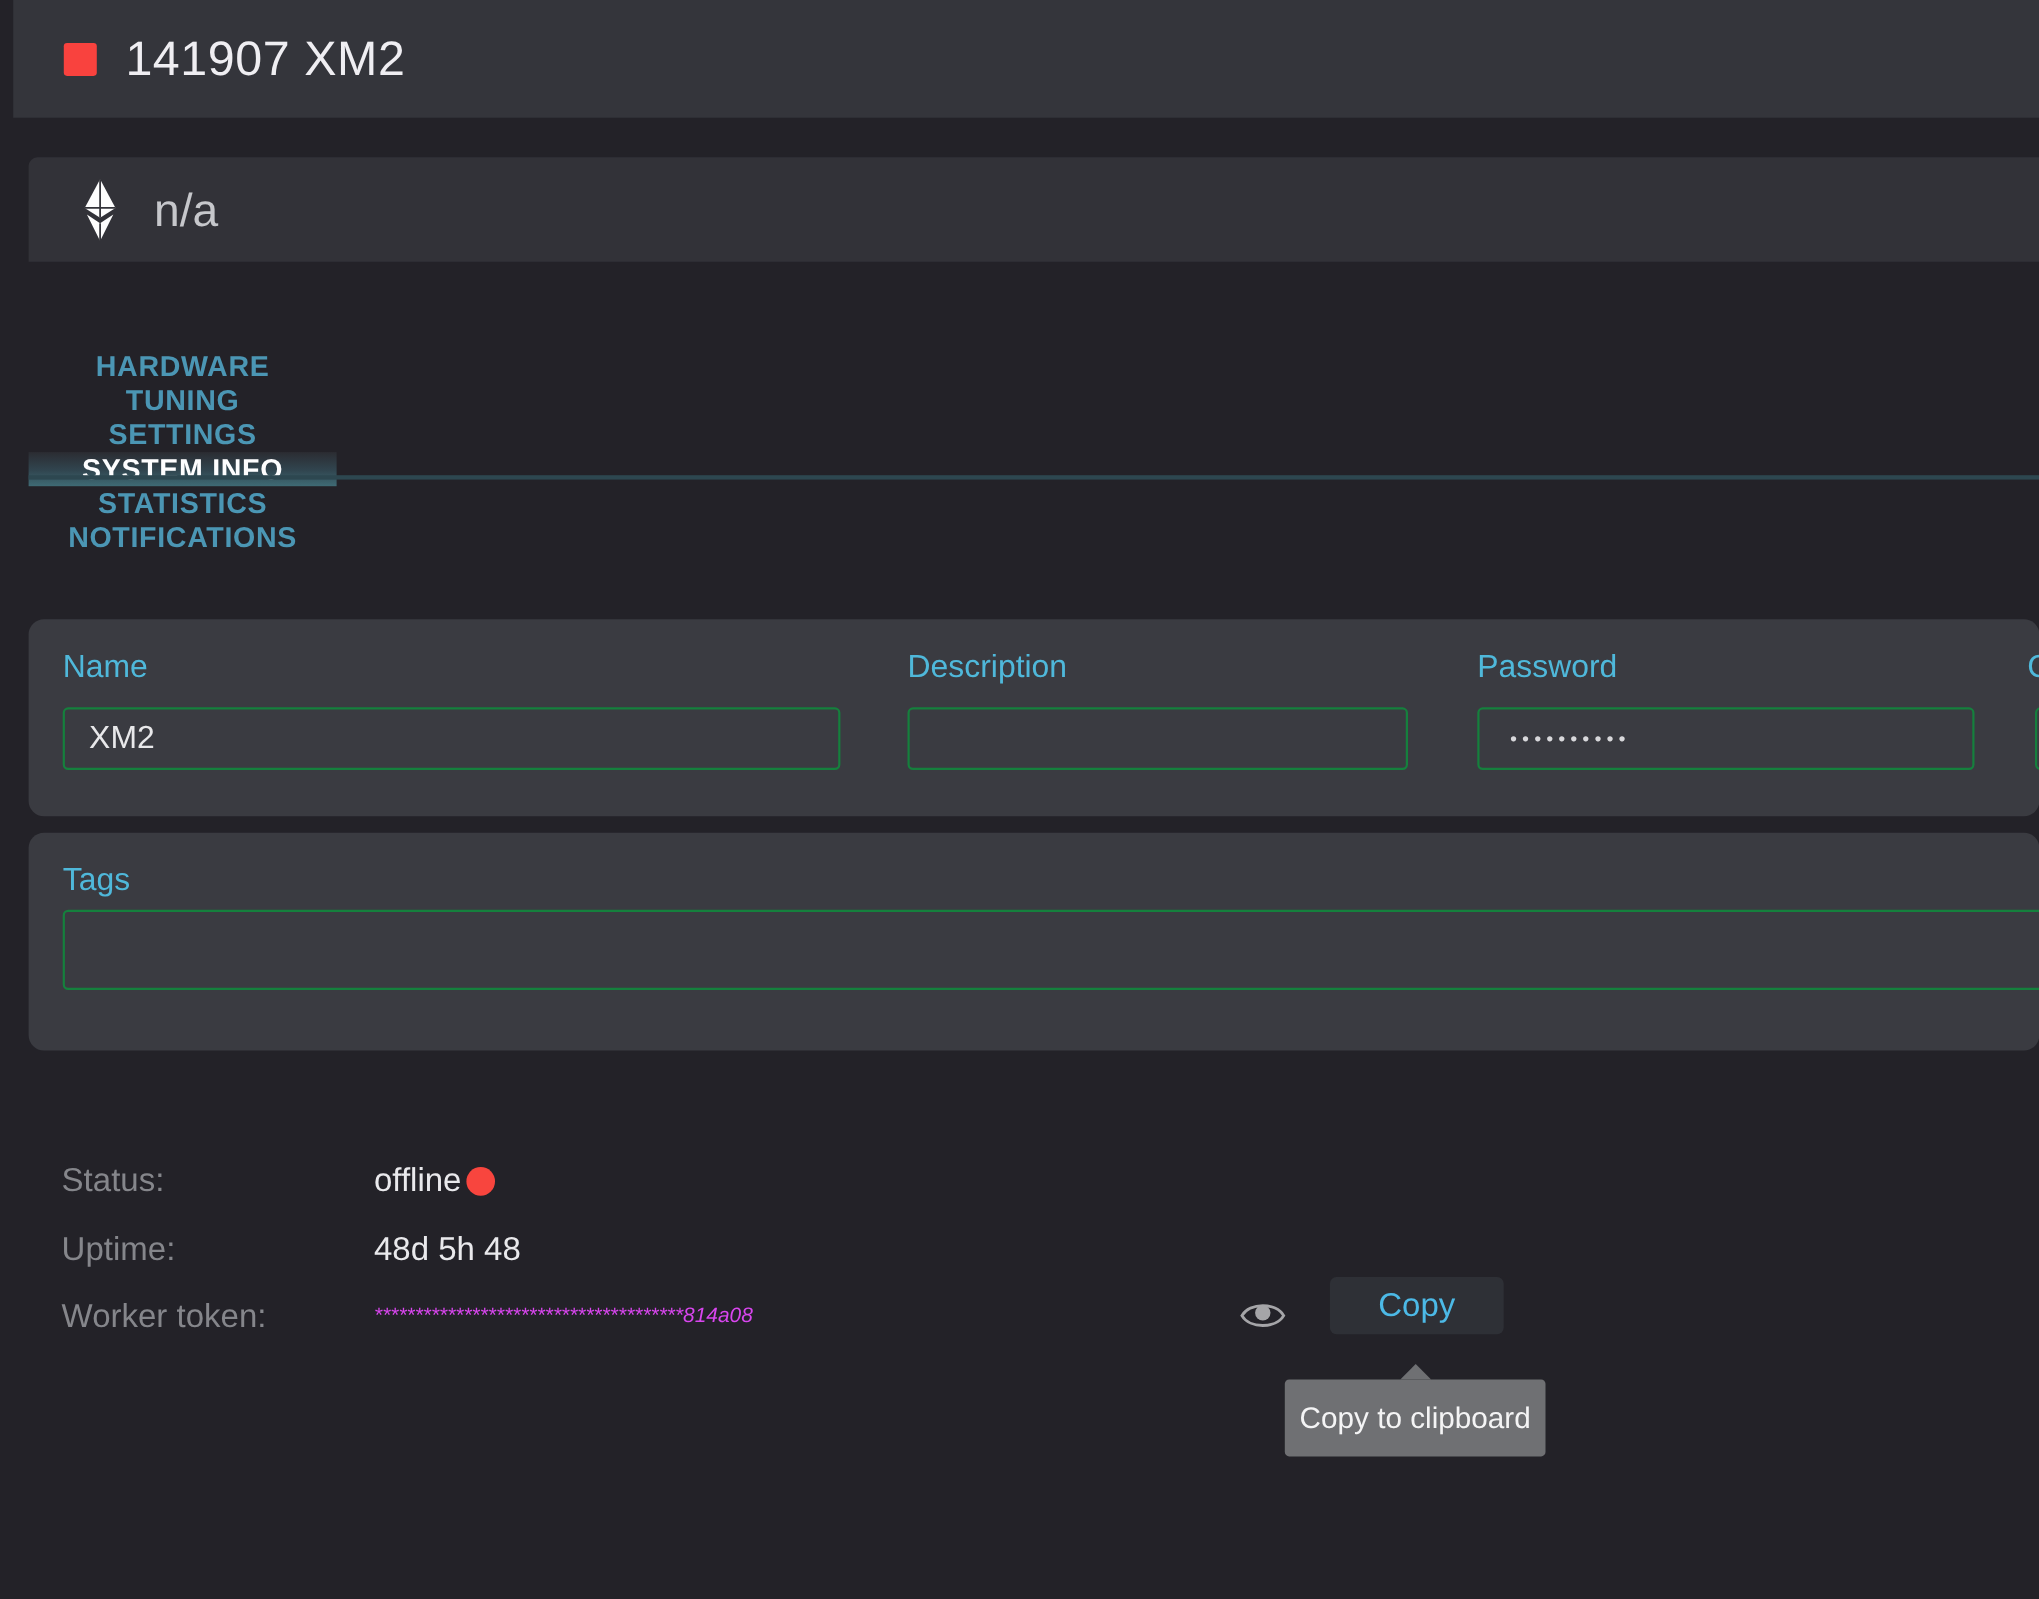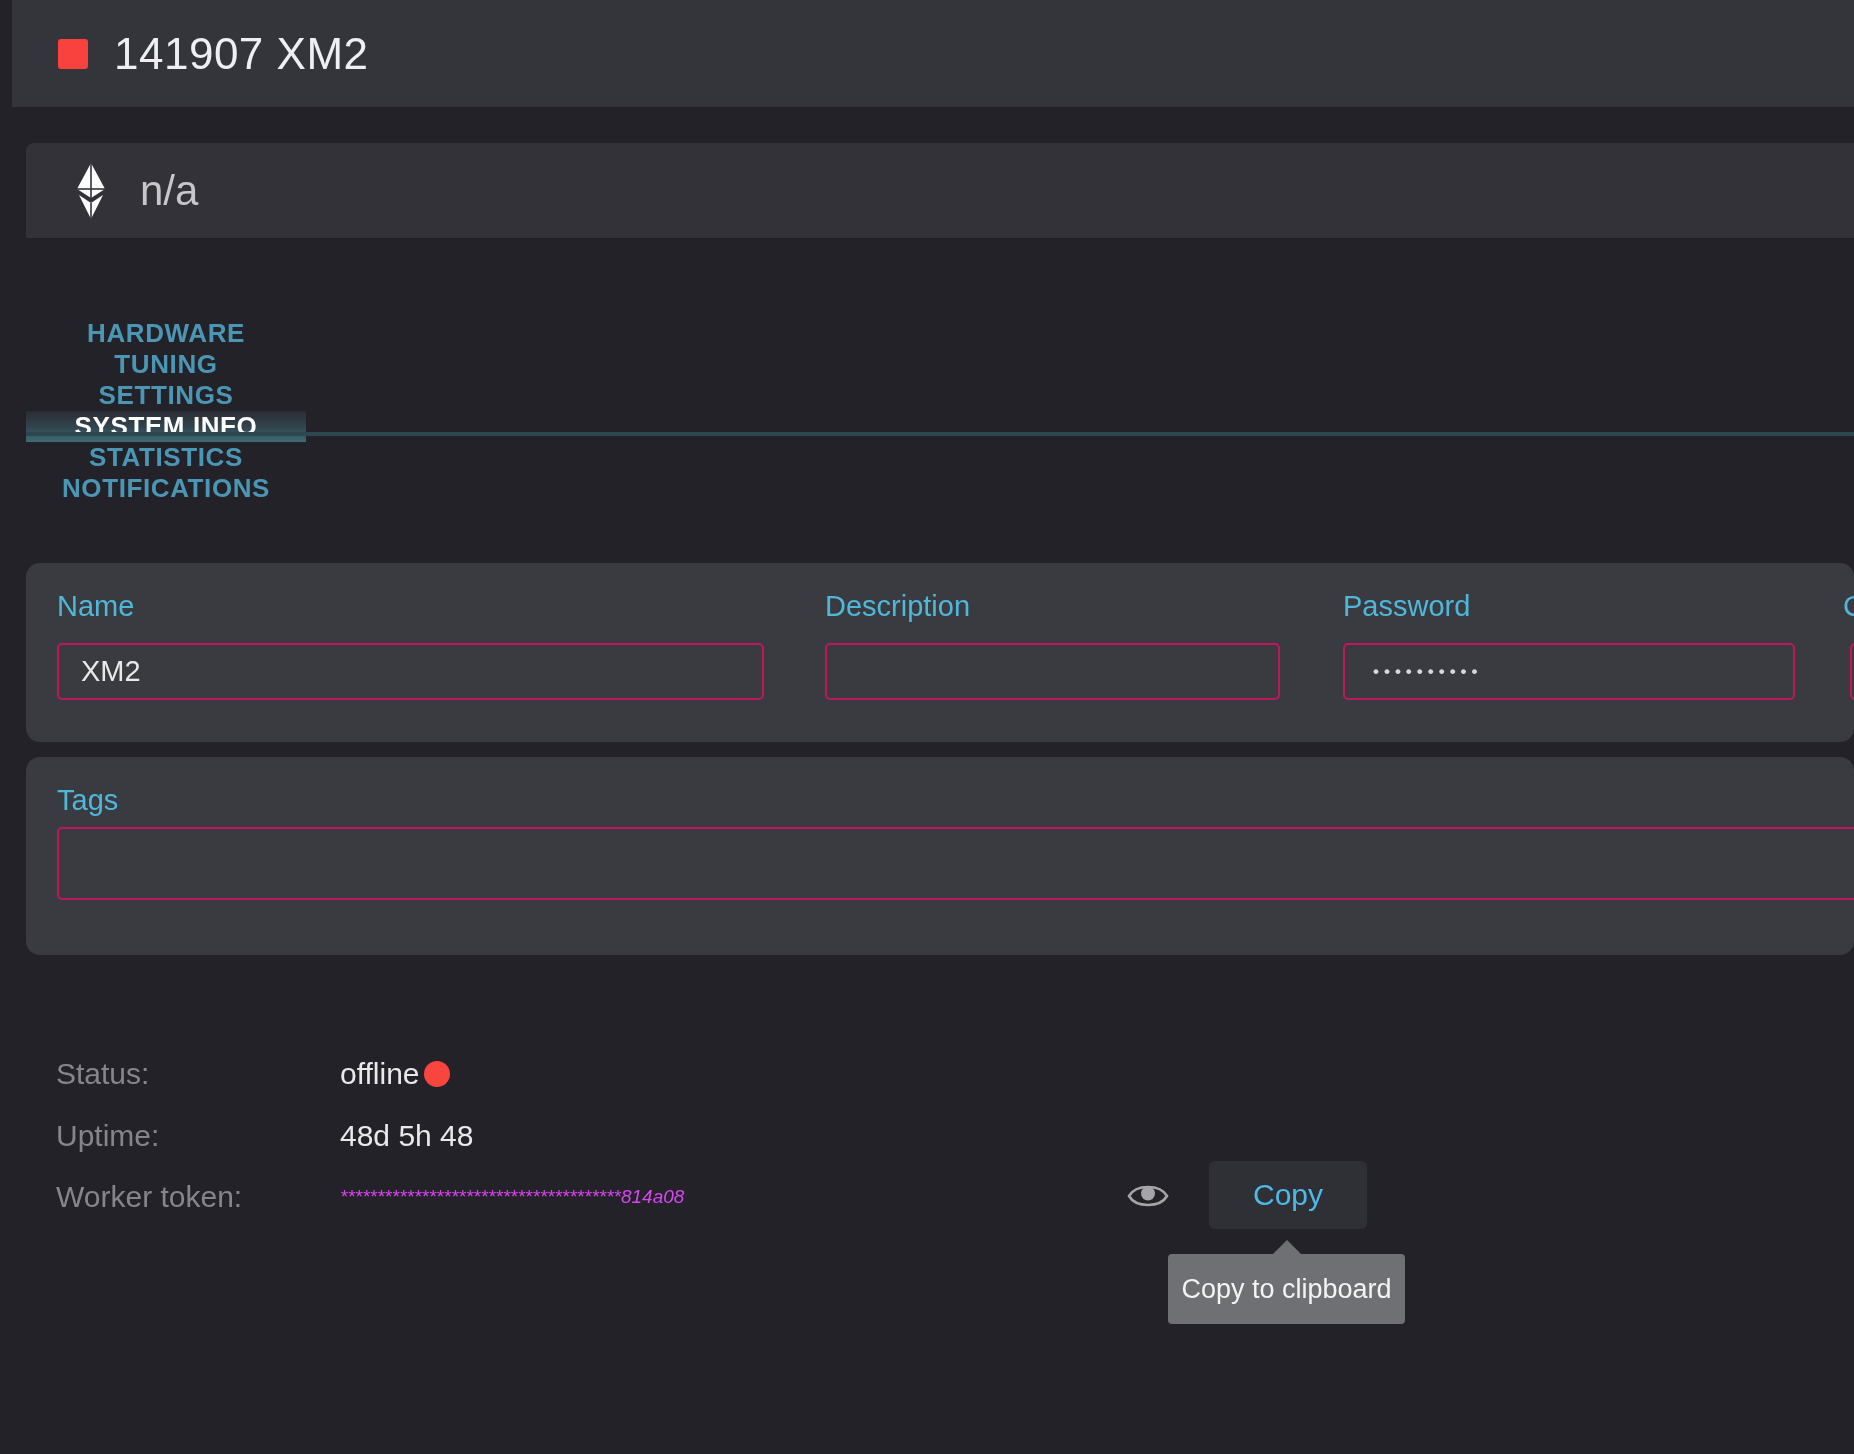--- a/index.html
+++ b/index.html
@@ -23,33 +23,33 @@
   .tab{width:280px;height:114px;display:flex;align-items:center;justify-content:center;
        font-size:26px;font-weight:700;letter-spacing:0.6px;color:#4b96b4;cursor:pointer;}
   .tab.active{color:#fdfdfe;background:linear-gradient(180deg,#2b2c32 0%,#314650 55%,#3f6b75 100%);}
   .tab-underline{position:absolute;left:26px;top:432px;right:0;height:4px;background:#2d4750;}
 
   
   .panel{position:absolute;left:26px;width:1828px;background:#3a3b41;overflow:hidden;border-radius:14px;}
   .panel-1{top:563px;height:179px;}
   .panel-2{top:757px;height:198px;}
   .field-label{position:absolute;top:26px;font-size:29px;font-weight:300;color:#4fb8da;line-height:34px;white-space:nowrap;}
-  .field-input{position:absolute;top:80px;height:57px;background:transparent;border:2px solid #be185d;
+  .field-input{position:absolute;top:80px;height:57px;background:transparent;border:2px solid #15803d;
                border-radius:5px;color:#e8e8ea;font-size:29px;font-weight:300;padding:0 0 0 22px;outline:none;}
   .password-input{font-size:17px;letter-spacing:5px;color:#d8d8db;font-weight:700;padding-left:28px;}
   .tags-input{top:70px;height:73px;width:1900px;left:31px;}
 
   
   .info-label{position:absolute;left:56px;font-size:30px;font-weight:300;color:#85868b;line-height:36px;}
   .info-value{position:absolute;left:340px;font-size:30px;font-weight:300;color:#e9e9ec;line-height:36px;white-space:nowrap;}
   .status-dot{position:absolute;left:424px;top:1061px;width:26px;height:26px;border-radius:50%;background:#f8453e;}
   .token-value{color:#d946ef;font-size:19px;font-style:italic;}
 
   .eye-btn{position:absolute;left:1126px;top:1180px;width:44px;height:32px;cursor:pointer;background:none;border:none;padding:0;}
-  .copy-btn{position:absolute;left:1209px;top:1161px;width:158px;height:68px;background:#2e3036;border:none;
+  .copy-btn{position:absolute;left:1209px;top:1161px;width:158px;height:52px;background:#2e3036;border:none;
             border-radius:6px;color:#4cb9e6;font-size:30px;font-weight:400;cursor:pointer;}
   .tooltip{position:absolute;left:1168px;top:1254px;width:237px;height:70px;background:#6f7073;border-radius:4px;
            display:flex;align-items:center;justify-content:center;font-size:27px;font-weight:400;color:#f4f4f5;white-space:nowrap;}
   .tooltip-arrow{position:absolute;left:1273px;top:1240px;width:0;height:0;
                  border-left:14px solid transparent;border-right:14px solid transparent;border-bottom:14px solid #6f7073;}
 </style>
 </head>
 <body>
 
 <div id="screen">

